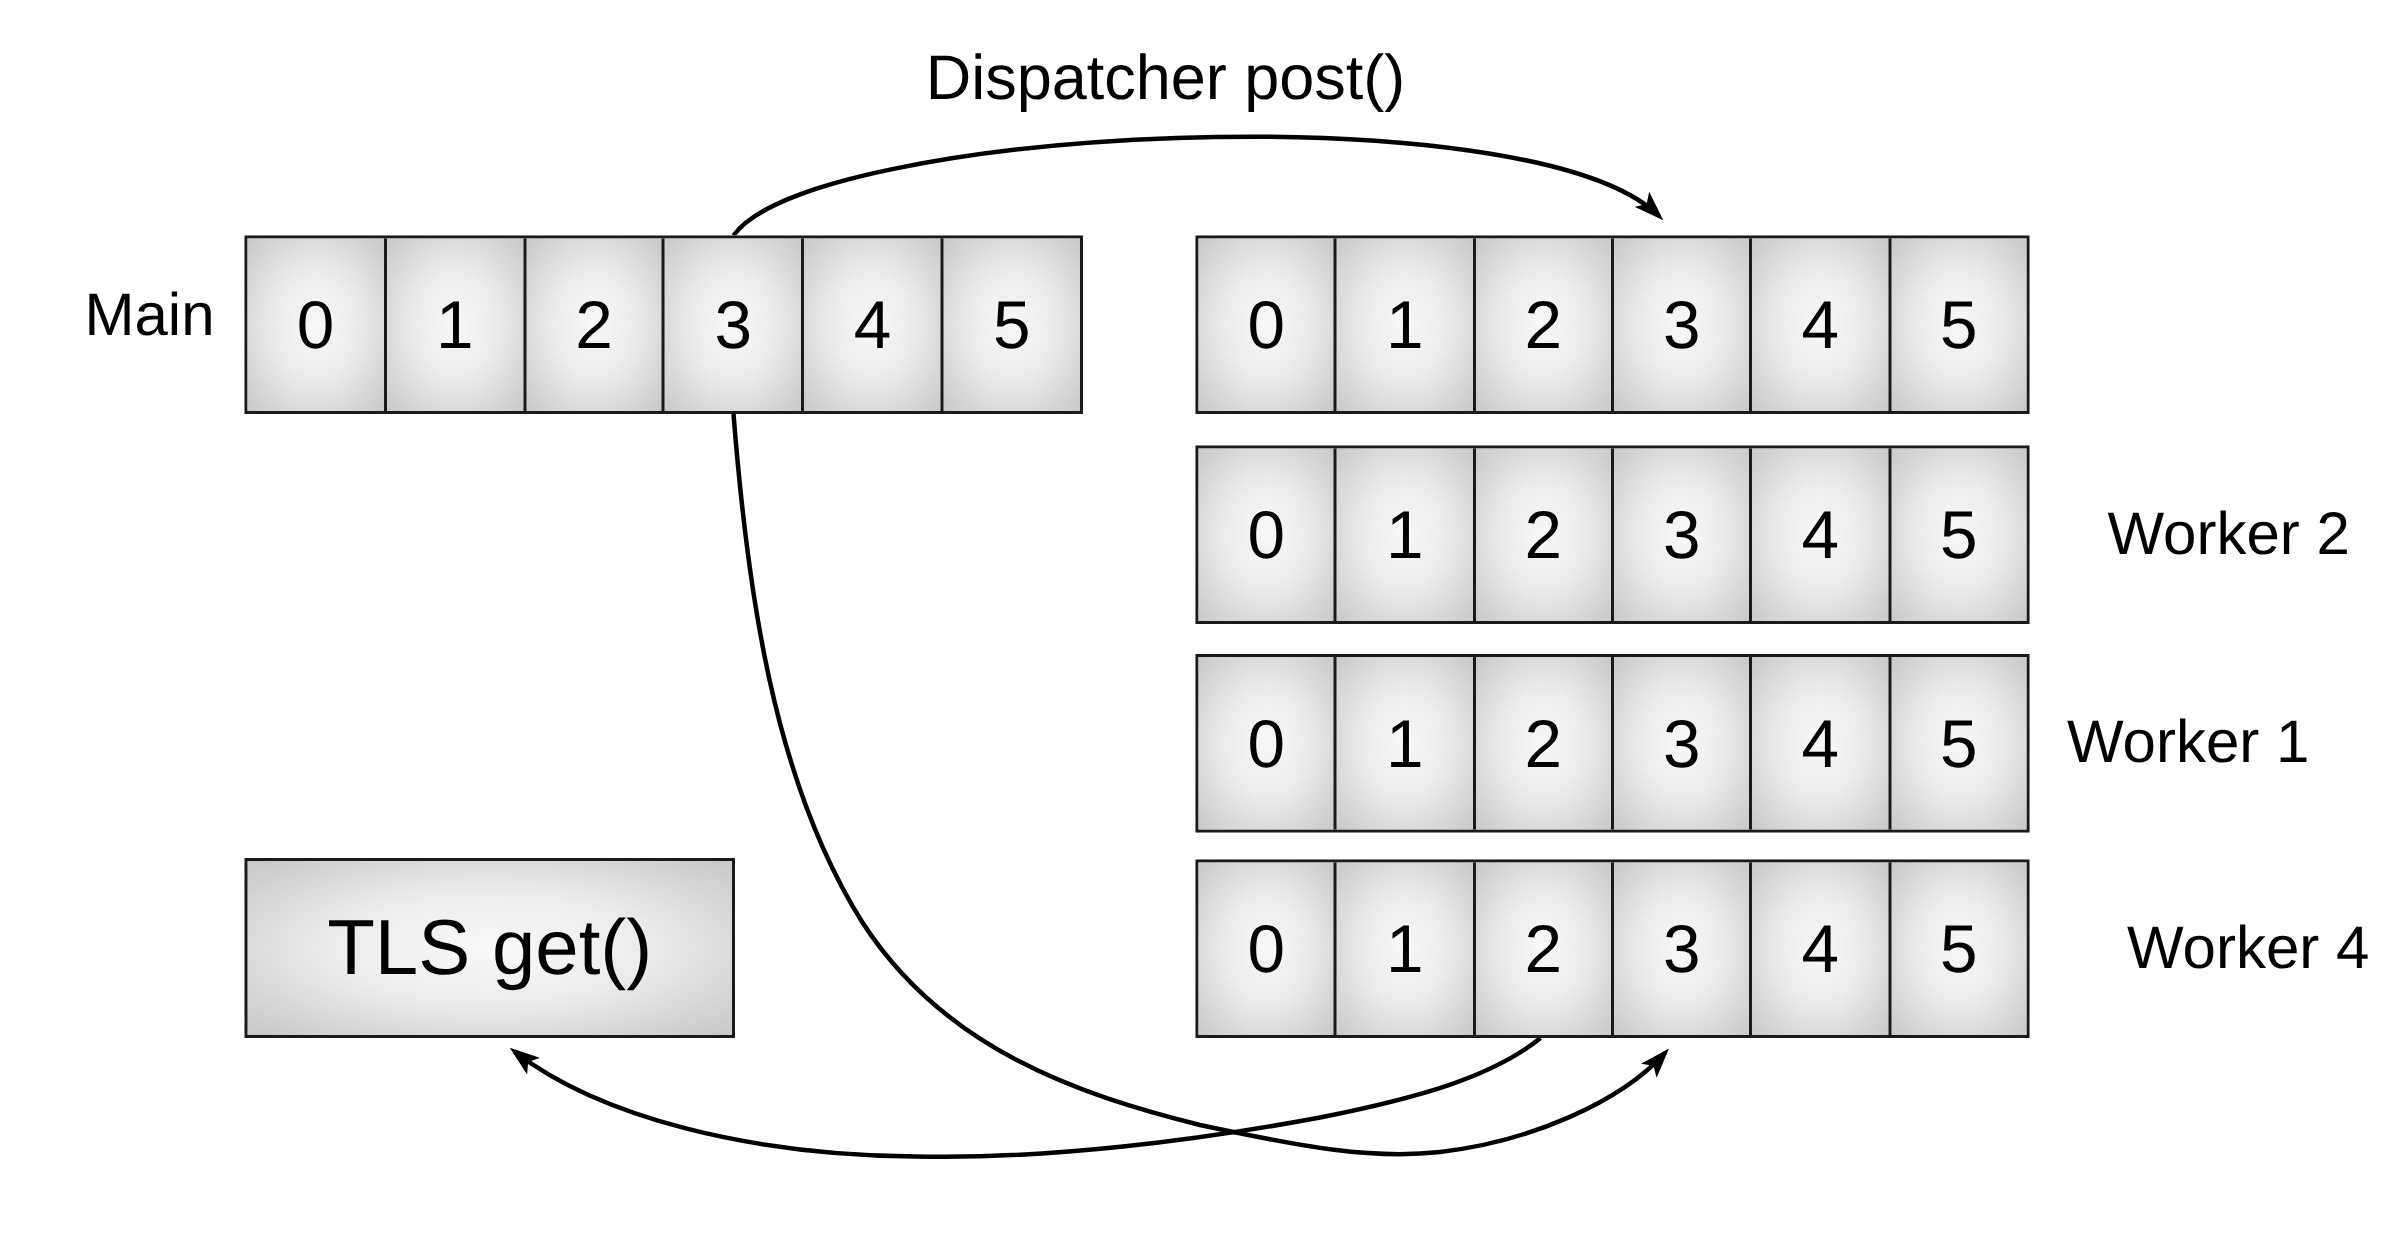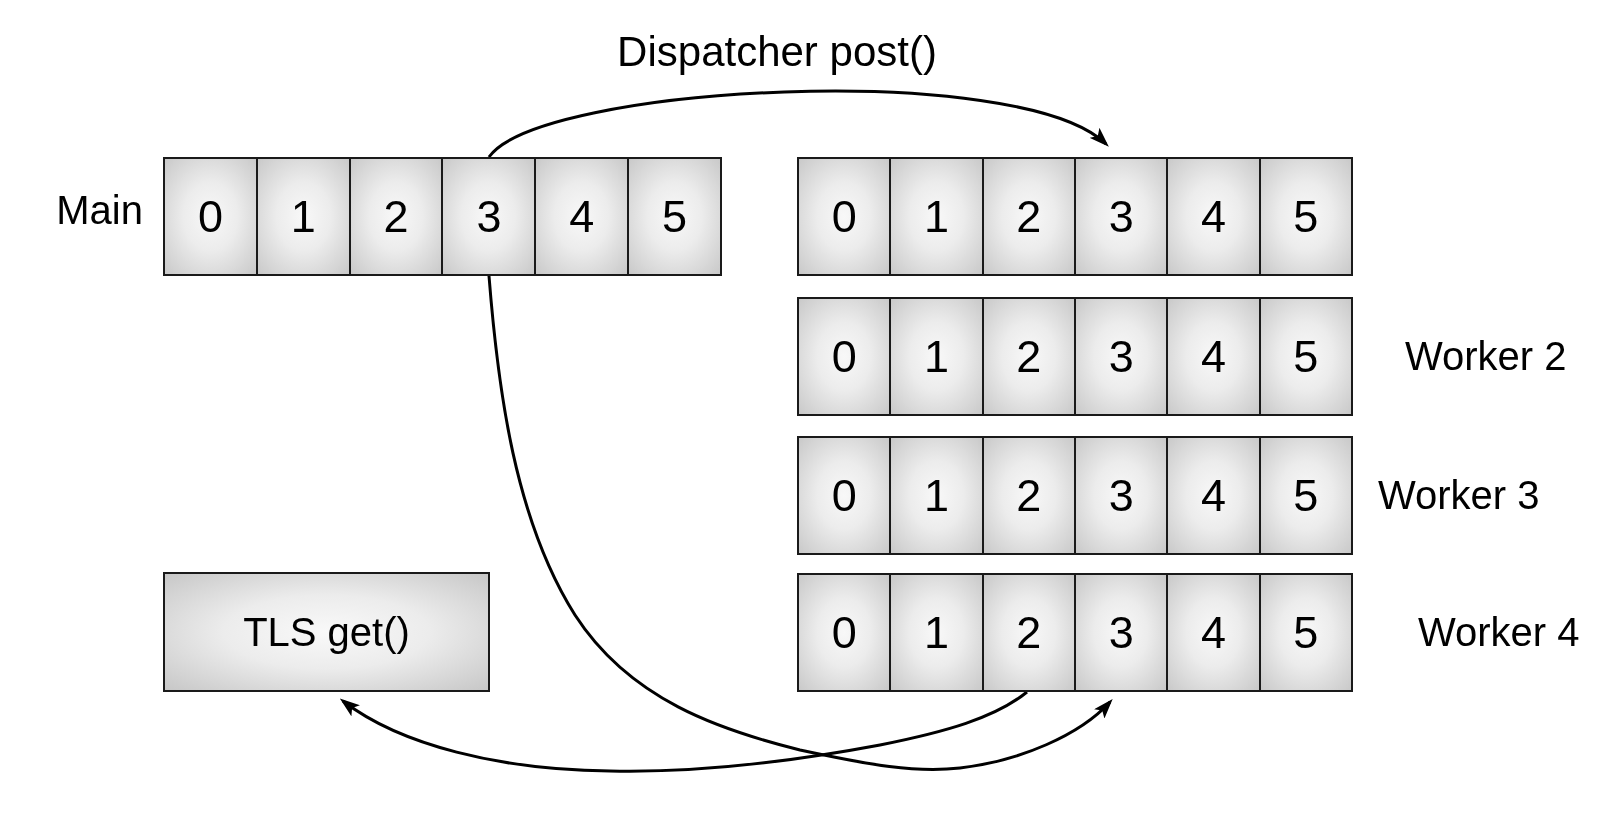--- a/index.html
+++ b/index.html
@@ -84,21 +84,21 @@
   #tls-box {
     position: absolute;
     left: 163px;
     top: 572px;
     width: 327px;
     height: 120px;
     border: 2.5px solid #1a1a1a;
     display: flex;
     align-items: center;
     justify-content: center;
-    font-size: 40px;
+    font-size: 52px;
     color: #000000;
     background: radial-gradient(ellipse at 50% 50%, #f9f9f9 0%, #ececec 45%, #c7c7c7 100%);
   }
 
   #overlay {
     position: absolute;
     left: 0;
     top: 0;
     width: 1600px;
     height: 829px;
@@ -160,21 +160,21 @@
   <div class="txt worker-label" id="worker2-label">Worker 2</div>
 
   <div class="slot-row" id="row-w3">
     <div class="cell">0</div>
     <div class="cell">1</div>
     <div class="cell">2</div>
     <div class="cell">3</div>
     <div class="cell">4</div>
     <div class="cell">5</div>
   </div>
-  <div class="txt worker-label" id="worker3-label">Worker 3</div>
+  <div class="txt worker-label" id="worker3-label">Worker 1</div>
 
   <div class="slot-row" id="row-w4">
     <div class="cell">0</div>
     <div class="cell">1</div>
     <div class="cell">2</div>
     <div class="cell">3</div>
     <div class="cell">4</div>
     <div class="cell">5</div>
   </div>
   <div class="txt worker-label" id="worker4-label">Worker 4</div>

